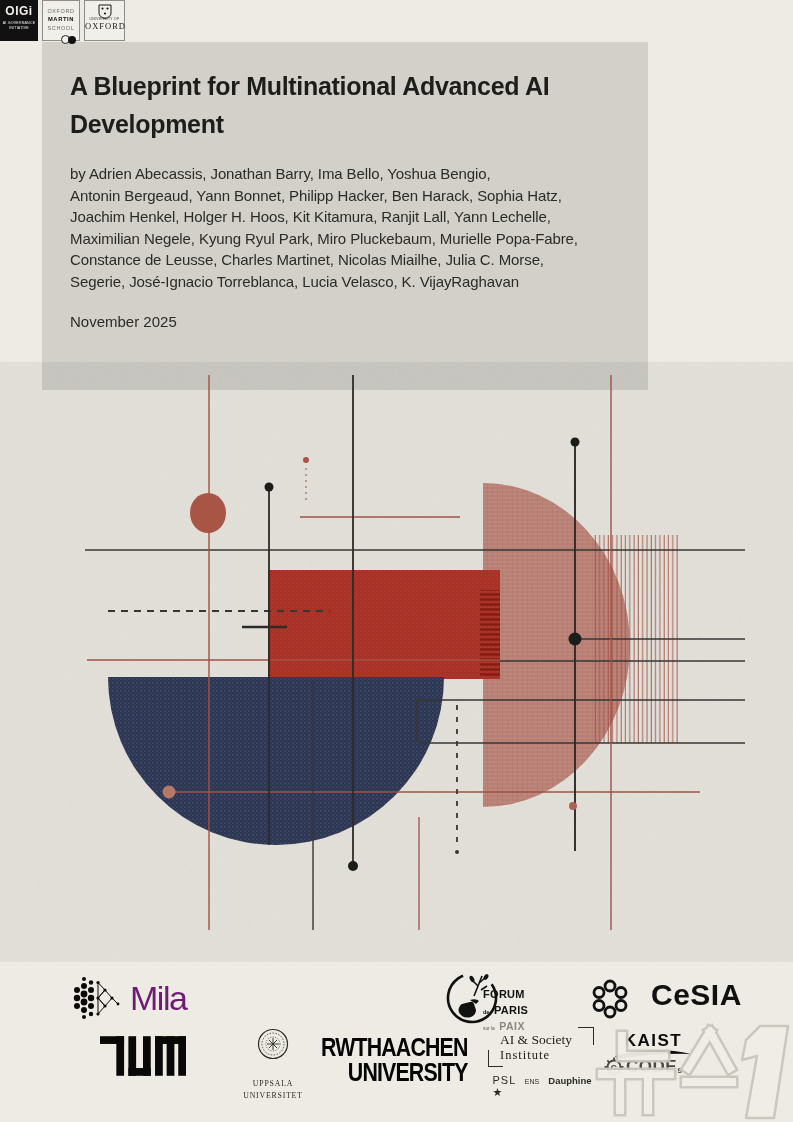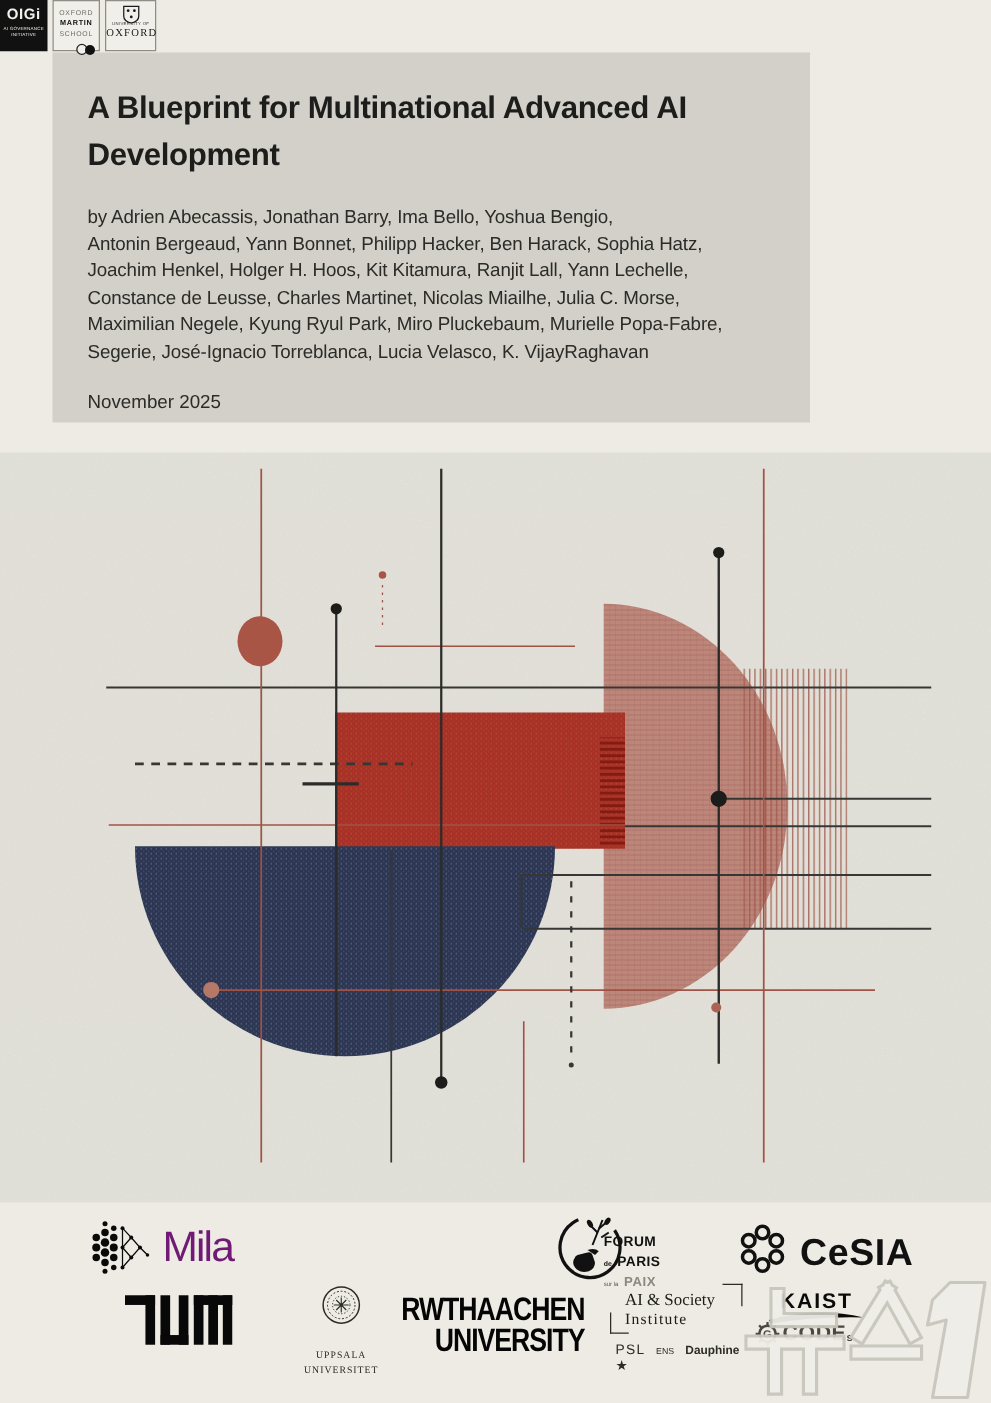--- a/index.html
+++ b/index.html
@@ -4,21 +4,21 @@
 <style>
   html,body{margin:0;padding:0;}
   body{
     width:793px;height:1122px;position:relative;overflow:hidden;
     background:#edebe3;
     font-family:"Liberation Sans", sans-serif;
     -webkit-font-smoothing:antialiased;
   }
   
   .header-box{
-    position:absolute;left:42px;top:42px;width:606px;height:296px;
+    position:absolute;left:42px;top:42px;width:606px;height:348px;
     background:#d2d0c9;box-sizing:border-box;padding:26px 10px 0 28px;
   }
   .title{
     font-size:25px;font-weight:bold;color:#1d1d1b;line-height:1.5;
     letter-spacing:-0.3px;max-width:575px;
   }
   .authors{margin-top:20px;font-size:15px;color:#2b2b28;line-height:1.44;letter-spacing:-0.1px;}
   .authors div{white-space:nowrap;}
   .date-line{margin-top:20px;font-size:15px;color:#2b2b28;}
   
@@ -41,21 +41,21 @@
   .oxu{background:#f1efe9;border:1px solid #8f8d85;width:41px;text-align:center;padding-top:2px;}
   .oxu-top{font-size:3.4px;color:#333;margin-top:14px;letter-spacing:0.3px;}
   .oxu-name{font-family:"Liberation Serif",serif;font-size:8.5px;color:#1a1a1a;letter-spacing:1px;}
   .forum{left:444px;top:966px;width:90px;height:72px;}
   .forum-text{position:absolute;left:39px;top:23px;line-height:1.05;color:#111;}
   .forum-l1{font-size:11px;font-weight:bold;letter-spacing:0.3px;}
   .forum-l2 .sm{font-size:5.5px;font-weight:bold;}
   .forum-l2 .lg{font-size:11px;font-weight:bold;letter-spacing:0.3px;margin-top:44px;}
   .forum-l3 .sm{font-size:4.8px;color:#555;}
   .forum-l3 .lg{font-size:10.5px;font-weight:bold;color:#8a887f;letter-spacing:0.5px;}
-  .cesia{left:589px;top:978px;display:flex;align-items:flex-end;gap:9px;}
+  .cesia{left:589px;top:978px;display:flex;align-items:flex-start;gap:20px;}
   .cesia-text{font-size:30px;font-weight:bold;letter-spacing:0.5px;color:#111;}
   .tum{left:100px;top:1034px;}
   .uppsala{left:240px;top:1028px;width:66px;text-align:center;color:#2b2b28;}
   .uppsala-txt{font-family:"Liberation Serif",serif;font-size:7.8px;letter-spacing:0.8px;line-height:1.5;margin-top:18px;}
   .rwth{left:321px;top:1035px;transform:scaleX(0.82);transform-origin:left top;}
   .rwth-l1{font-size:26px;font-weight:bold;letter-spacing:-1px;color:#050505;line-height:0.95;}
   .rwth-l2{font-size:26px;font-weight:bold;letter-spacing:-1px;color:#050505;text-align:right;line-height:0.95;}
   .aisoc{left:494px;top:1030px;width:96px;color:#1c1c1a;}
   .aisoc-box{position:relative;padding:2px 6px;}
   .aisoc-l1{font-family:"Liberation Serif",serif;font-size:13.5px;}
@@ -75,22 +75,22 @@
 </style>
 </head>
 <body>
 
 <div class="header-box">
   <div class="title">A Blueprint for Multinational Advanced AI Development</div>
   <div class="authors">
     <div>by Adrien Abecassis, Jonathan Barry, Ima Bello, Yoshua Bengio,</div>
     <div>Antonin Bergeaud, Yann Bonnet, Philipp Hacker, Ben Harack, Sophia Hatz,</div>
     <div>Joachim Henkel, Holger H. Hoos, Kit Kitamura, Ranjit Lall, Yann Lechelle,</div>
+    <div>Maximilian Negele, Kyung Ryul Park, Miro Pluckebaum, Murielle Popa-Fabre,</div>
     <div>Constance de Leusse, Charles Martinet, Nicolas Miailhe, Julia C. Morse,</div>
-    <div>Maximilian Negele, Kyung Ryul Park, Miro Pluckebaum, Murielle Popa-Fabre,</div>
     <div>Segerie, José-Ignacio Torreblanca, Lucia Velasco, K. VijayRaghavan</div>
   </div>
   <div class="date-line">November 2025</div>
 </div>
 
 <svg class="artwork" viewBox="0 0 793 600" xmlns="http://www.w3.org/2000/svg">
   <defs>
     <pattern id="vh" width="4.3" height="8" patternUnits="userSpaceOnUse">
       <line x1="2" y1="0" x2="2" y2="8" stroke="#a8584a" stroke-width="1.1" opacity="0.8"></line>
     </pattern>

